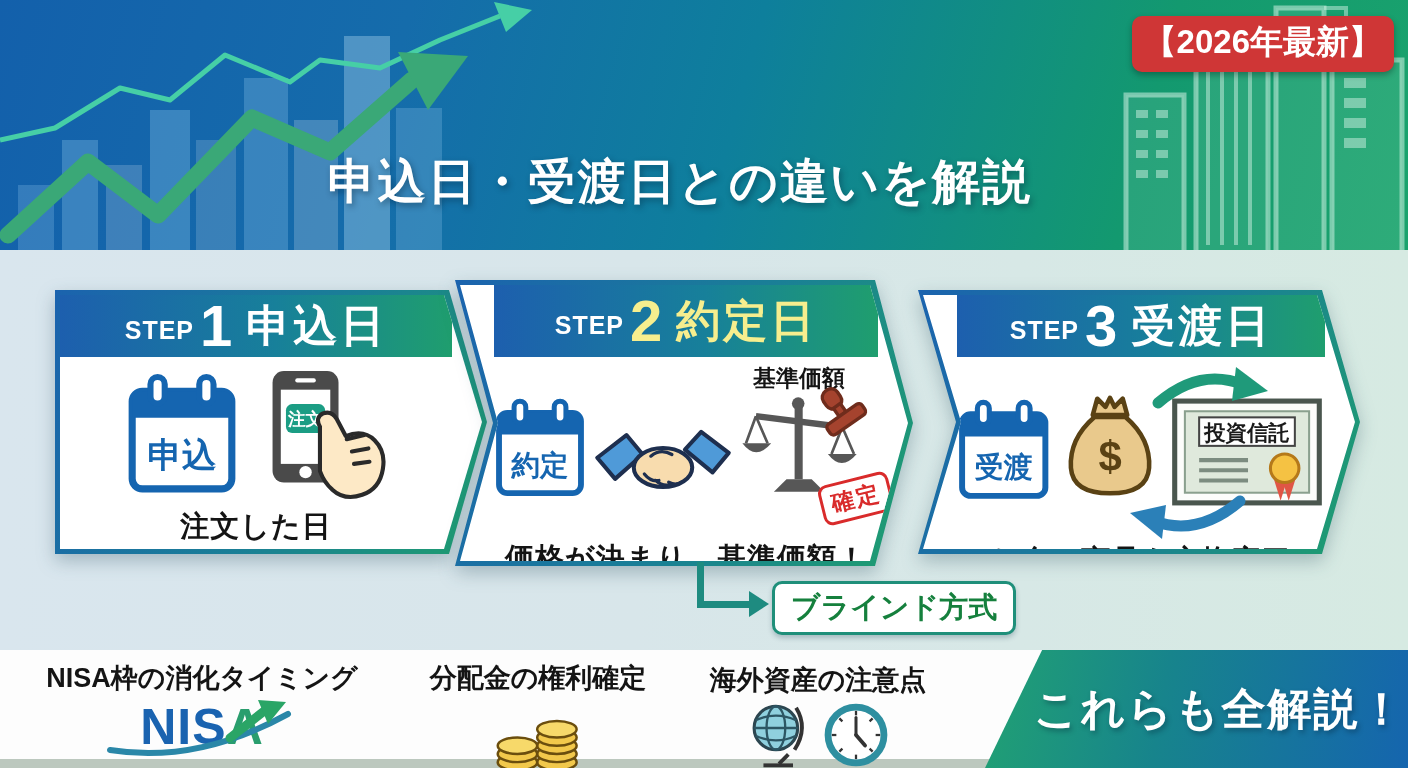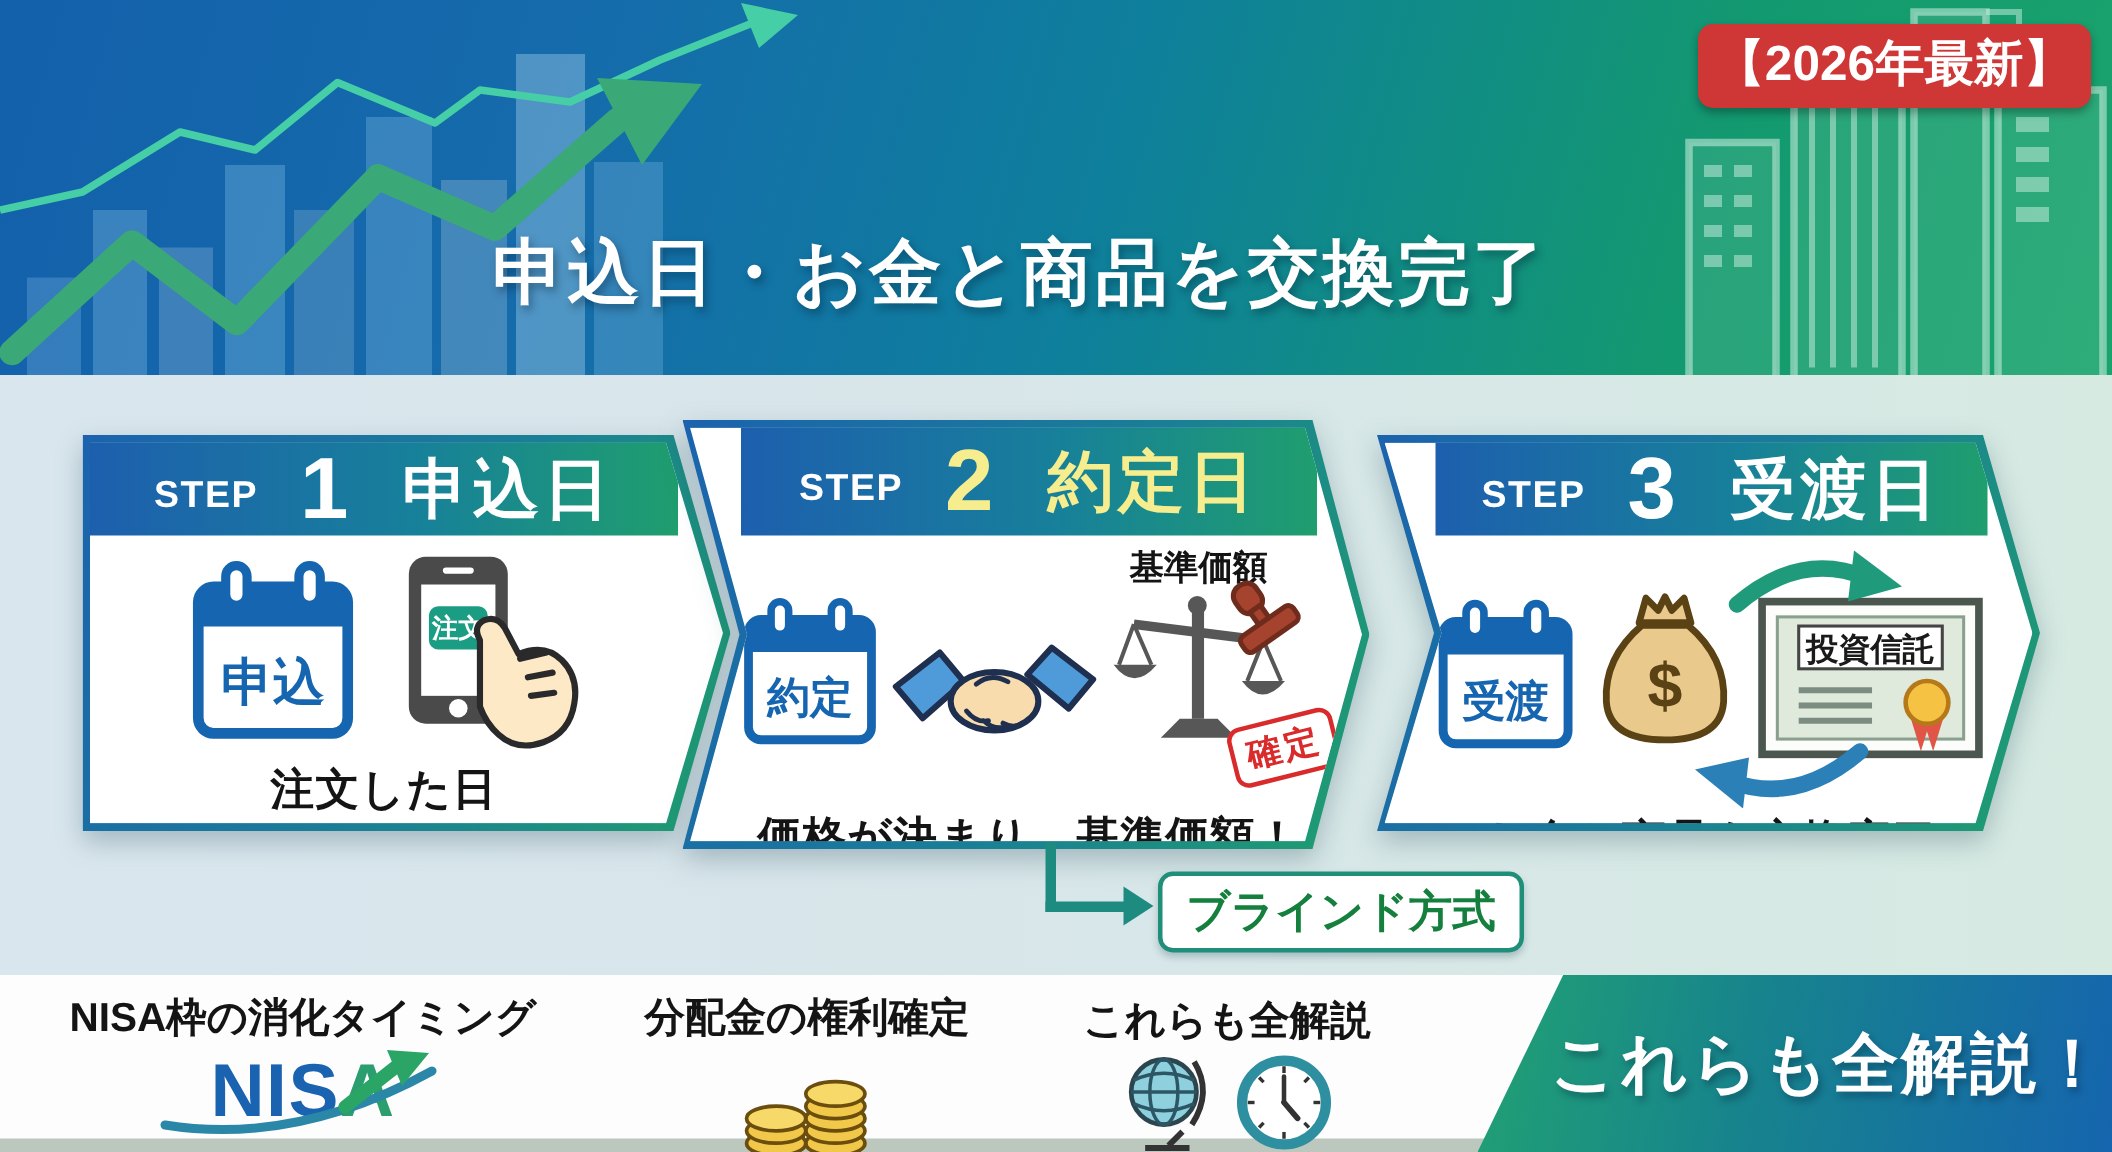--- a/index.html
+++ b/index.html
@@ -23,21 +23,21 @@
 
   
   .band{position:absolute;left:0;top:250px;width:1408px;height:400px;
     background:linear-gradient(90deg,#d9e6ee 0%,#d8e6ea 45%,#d6eae2 100%);}
 
   .card-wrap{position:absolute;filter:drop-shadow(0 7px 9px rgba(20,60,80,.28));}
   .card-shape{width:100%;height:100%;background:linear-gradient(115deg,#1b63ae 0%,#1a7f96 55%,#1f9e6e 100%);}
   .clip-a{clip-path:polygon(0% 0%,calc(100% - 38px) 0%,100% 50%,calc(100% - 38px) 100%,0% 100%);}
   .clip-b{clip-path:polygon(0% 0%,calc(100% - 38px) 0%,100% 50%,calc(100% - 38px) 100%,0% 100%,38px 50%);}
   .card-inner{position:absolute;inset:5px;background:#fff;}
-  .card-header{display:flex;align-items:center;justify-content:center;gap:28px;
+  .card-header{display:flex;align-items:center;justify-content:center;gap:6px;
     background:linear-gradient(90deg,#1d5fae 0%,#17809a 55%,#1f9e6e 100%);
     height:62px;color:#fff;}
   .card2 .card-header{height:72px;}
   .step-word{font-size:25px;font-weight:800;letter-spacing:1px;margin-top:8px;}
   .step-num{font-size:58px;font-weight:800;line-height:1;}
   .step-title{font-size:44px;font-weight:800;letter-spacing:3px;margin-left:8px;}
   .yellow{color:#f6ee8e;}
   .icon-row{display:flex;align-items:center;justify-content:center;gap:18px;margin-top:10px;}
   .caption{text-align:center;font-size:29px;font-weight:800;color:#141414;letter-spacing:1px;margin-top:6px;}
   .card1 .card-inner{padding-right:30px;}
@@ -132,21 +132,21 @@
         <rect x="28" y="150" width="12" height="8"></rect>
           <rect x="48" y="150" width="12" height="8"></rect>
         <rect x="28" y="170" width="12" height="8"></rect>
           <rect x="48" y="170" width="12" height="8"></rect>
         <rect x="236" y="78" width="22" height="10"></rect>
           <rect x="236" y="98" width="22" height="10"></rect>
         <rect x="236" y="118" width="22" height="10"></rect>
           <rect x="236" y="138" width="22" height="10"></rect>
       </g>
     </svg>
-    <div class="hero-subtitle">申込日・お金と商品を交換完了</div>
+    <div class="hero-subtitle">申込日・受渡日との違いを解説</div>
     <div class="hero-badge">【2026年最新】</div>
   </div>
 
   <div class="band">
 
     <div class="card-wrap card1" style="left:55px;top:40px;width:432px;height:264px;">
       <div class="card-shape clip-a">
         <div class="card-inner clip-a">
           <div class="card-header">
             <span class="step-word">STEP</span>
@@ -311,21 +311,21 @@
             <ellipse cx="78" cy="48" rx="24" ry="10"></ellipse>
           <ellipse cx="78" cy="38" rx="24" ry="10" fill="#f7d96a"></ellipse>
           <ellipse cx="30" cy="78" rx="24" ry="10"></ellipse>
             <ellipse cx="30" cy="68" rx="24" ry="10"></ellipse>
           <ellipse cx="30" cy="58" rx="24" ry="10" fill="#f7d96a"></ellipse>
         </g>
       </svg>
     </div>
 
     <div class="topic topic3">
-      <div class="topic-label">これらも全解説</div>
+      <div class="topic-label">海外資産の注意点</div>
       <div style="display:flex;justify-content:center;gap:10px;margin-top:2px;">
         <svg width="66" height="70" viewBox="0 0 80 90">
           <circle cx="36" cy="36" r="28" fill="#8fd0de" stroke="#2c4650" stroke-width="4"></circle>
           <ellipse cx="36" cy="36" rx="12" ry="28" fill="none" stroke="#2c5664" stroke-width="3"></ellipse>
           <path d="M10 26 Q36 14 62 26 M8 36 H64 M10 46 Q36 58 62 46" fill="none" stroke="#2c5664" stroke-width="3"></path>
           <path d="M62 10 Q78 36 60 64" fill="none" stroke="#333" stroke-width="5"></path>
           <line x1="52" y1="70" x2="40" y2="82" stroke="#333" stroke-width="5"></line>
           <line x1="20" y1="84" x2="58" y2="84" stroke="#333" stroke-width="5"></line>
         </svg>
         <svg width="68" height="70" viewBox="0 0 90 90">

